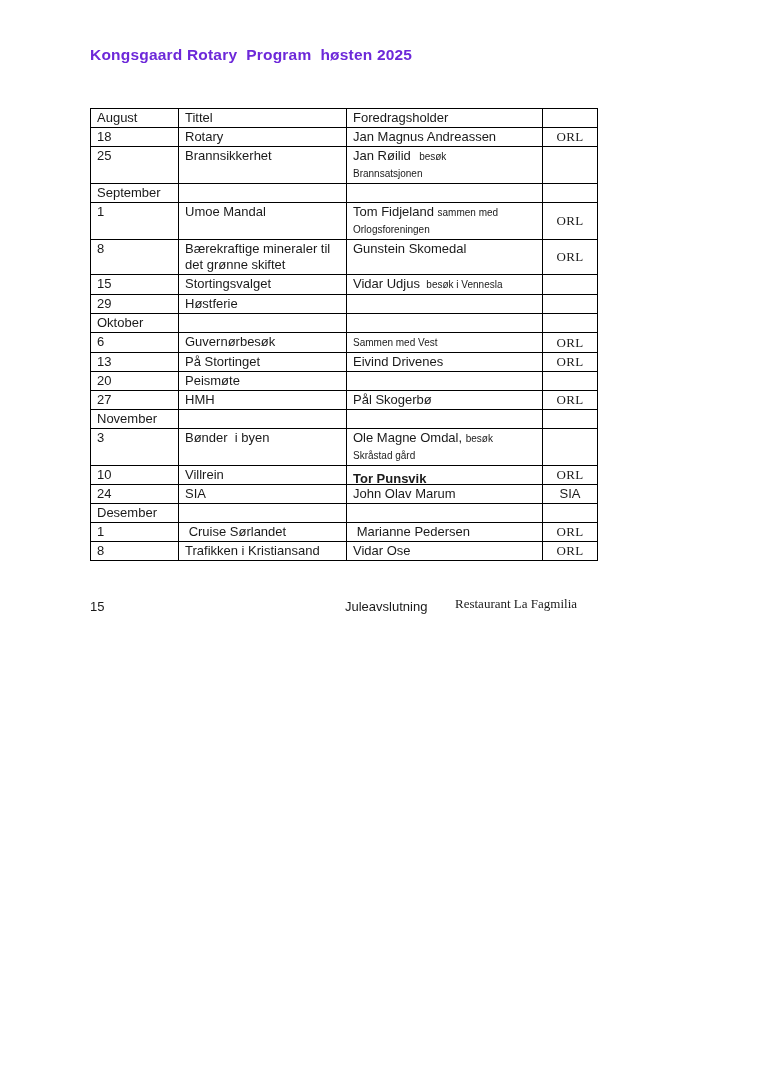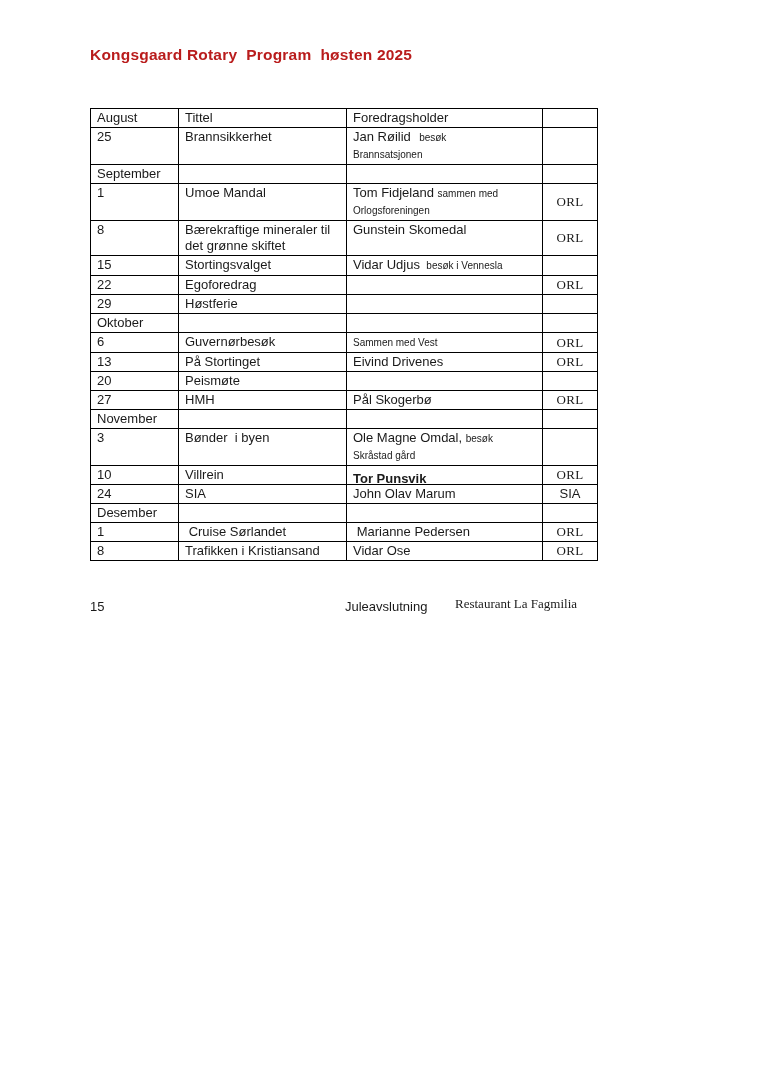--- a/index.html
+++ b/index.html
@@ -11,21 +11,21 @@
     color: #1a1a1a;
     overflow: hidden;
   }
   .doc-title {
     position: absolute;
     left: 90px; top: 46px;
     font-size: 15.5px;
     font-weight: 700;
     letter-spacing: 0.2px;
     white-space: pre;
-    color: #b91c1c;
+    color: #6d28d9;
   }
   .program-table {
     position: absolute;
     left: 90px; top: 108px;
     width: 507px;
     border-collapse: collapse;
     table-layout: fixed;
   }
   .program-table col.c-date    { width: 88px; }
   .program-table col.c-title   { width: 168px; }
@@ -84,20 +84,26 @@
   <thead>
     <tr>
       <td>August</td>
       <td>Tittel</td>
       <td>Foredragsholder</td>
       <td class="tag-cell"></td>
     </tr>
   </thead>
   <tbody id="table-body">
       <tr>
+        <td>18</td>
+        <td>Rotary</td>
+        <td><span class="seg">Jan Magnus Andreassen</span></td>
+        <td class="tag-cell tag-serif">ORL</td>
+      </tr>
+      <tr>
         <td>25</td>
         <td>Brannsikkerhet</td>
         <td><span class="seg">Jan Røilid</span><span class="seg small-txt">   besøk</span><br><span class="seg small-txt">Brannsatsjonen</span></td>
         <td class="tag-cell tag-sans"></td>
       </tr>
       <tr>
         <td>September</td>
         <td></td>
         <td></td>
         <td class="tag-cell tag-sans"></td>
@@ -112,26 +118,20 @@
         <td>8</td>
         <td>Bærekraftige mineraler til det grønne skiftet</td>
         <td><span class="seg">Gunstein Skomedal</span></td>
         <td class="tag-cell tag-serif">ORL</td>
       </tr>
       <tr>
         <td>15</td>
         <td>Stortingsvalget</td>
         <td><span class="seg">Vidar Udjus </span><span class="seg small-txt"> besøk i Vennesla</span></td>
         <td class="tag-cell tag-sans"></td>
-      </tr>
-      <tr>
-        <td>22</td>
-        <td>Egoforedrag</td>
-        <td></td>
-        <td class="tag-cell tag-serif">ORL</td>
       </tr>
       <tr>
         <td>29</td>
         <td>Høstferie</td>
         <td></td>
         <td class="tag-cell tag-sans"></td>
       </tr>
       <tr>
         <td>Oktober</td>
         <td></td>

